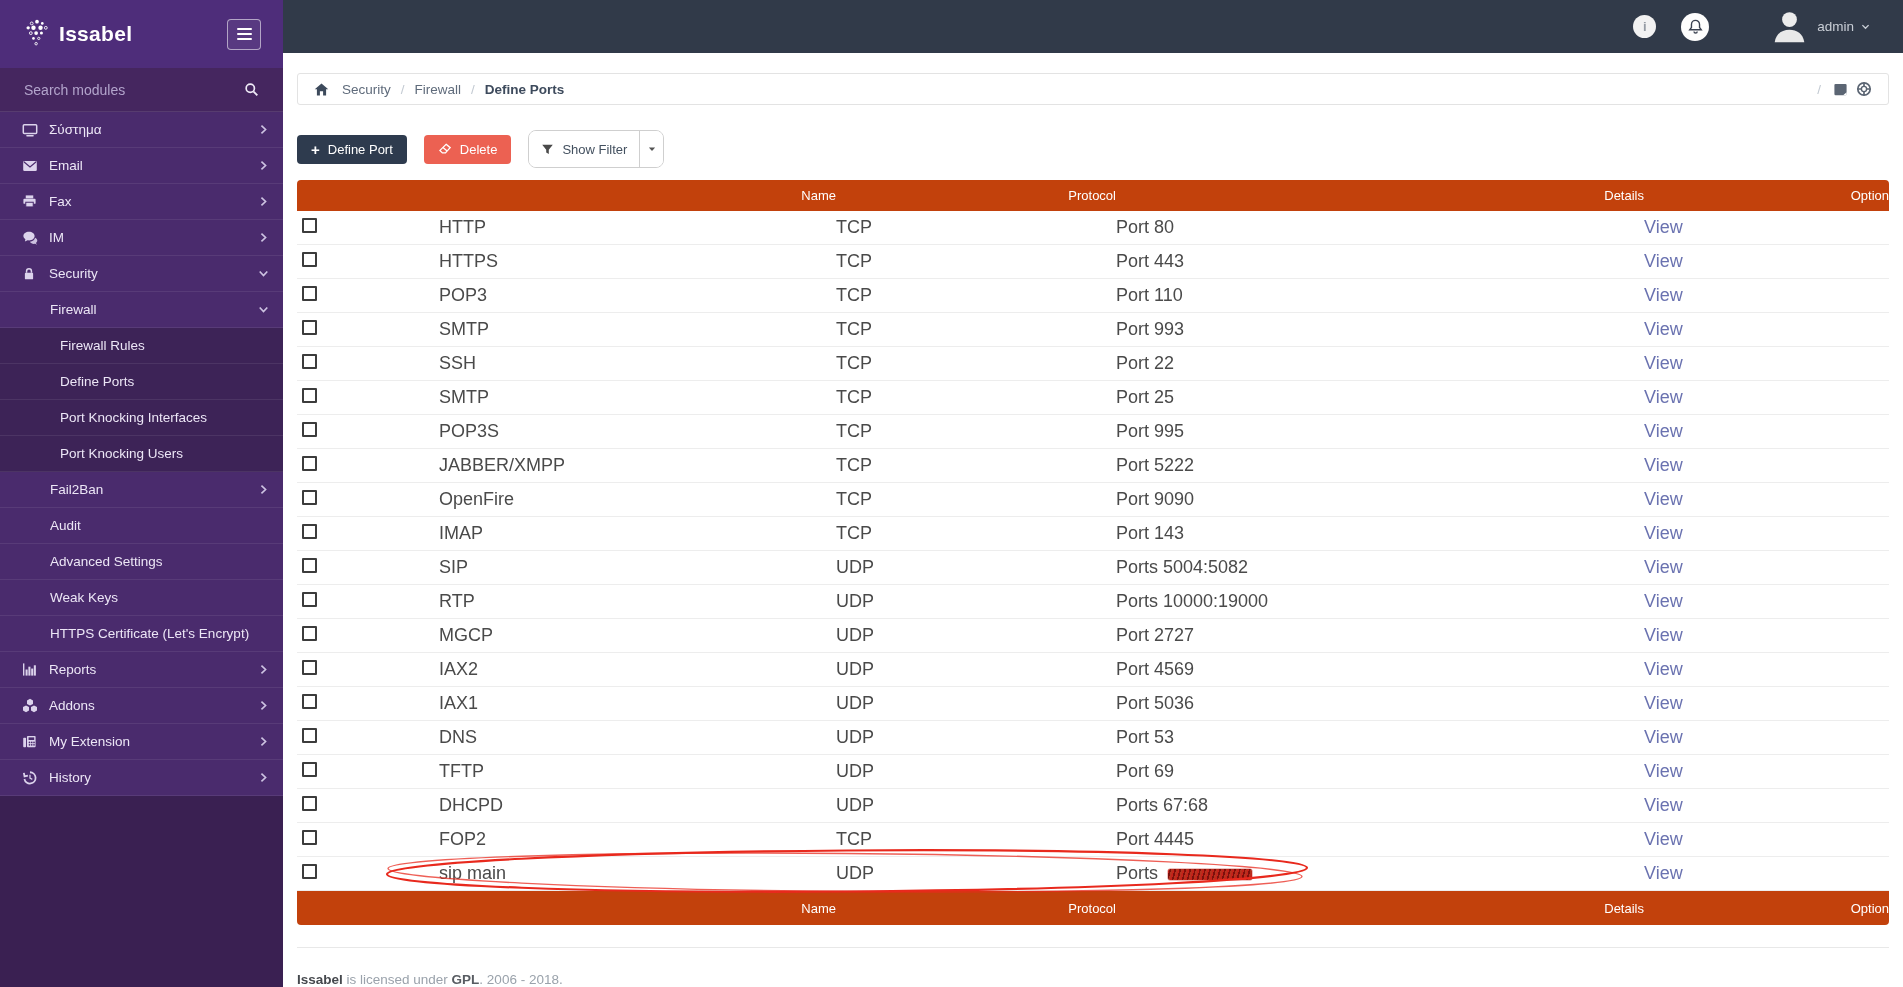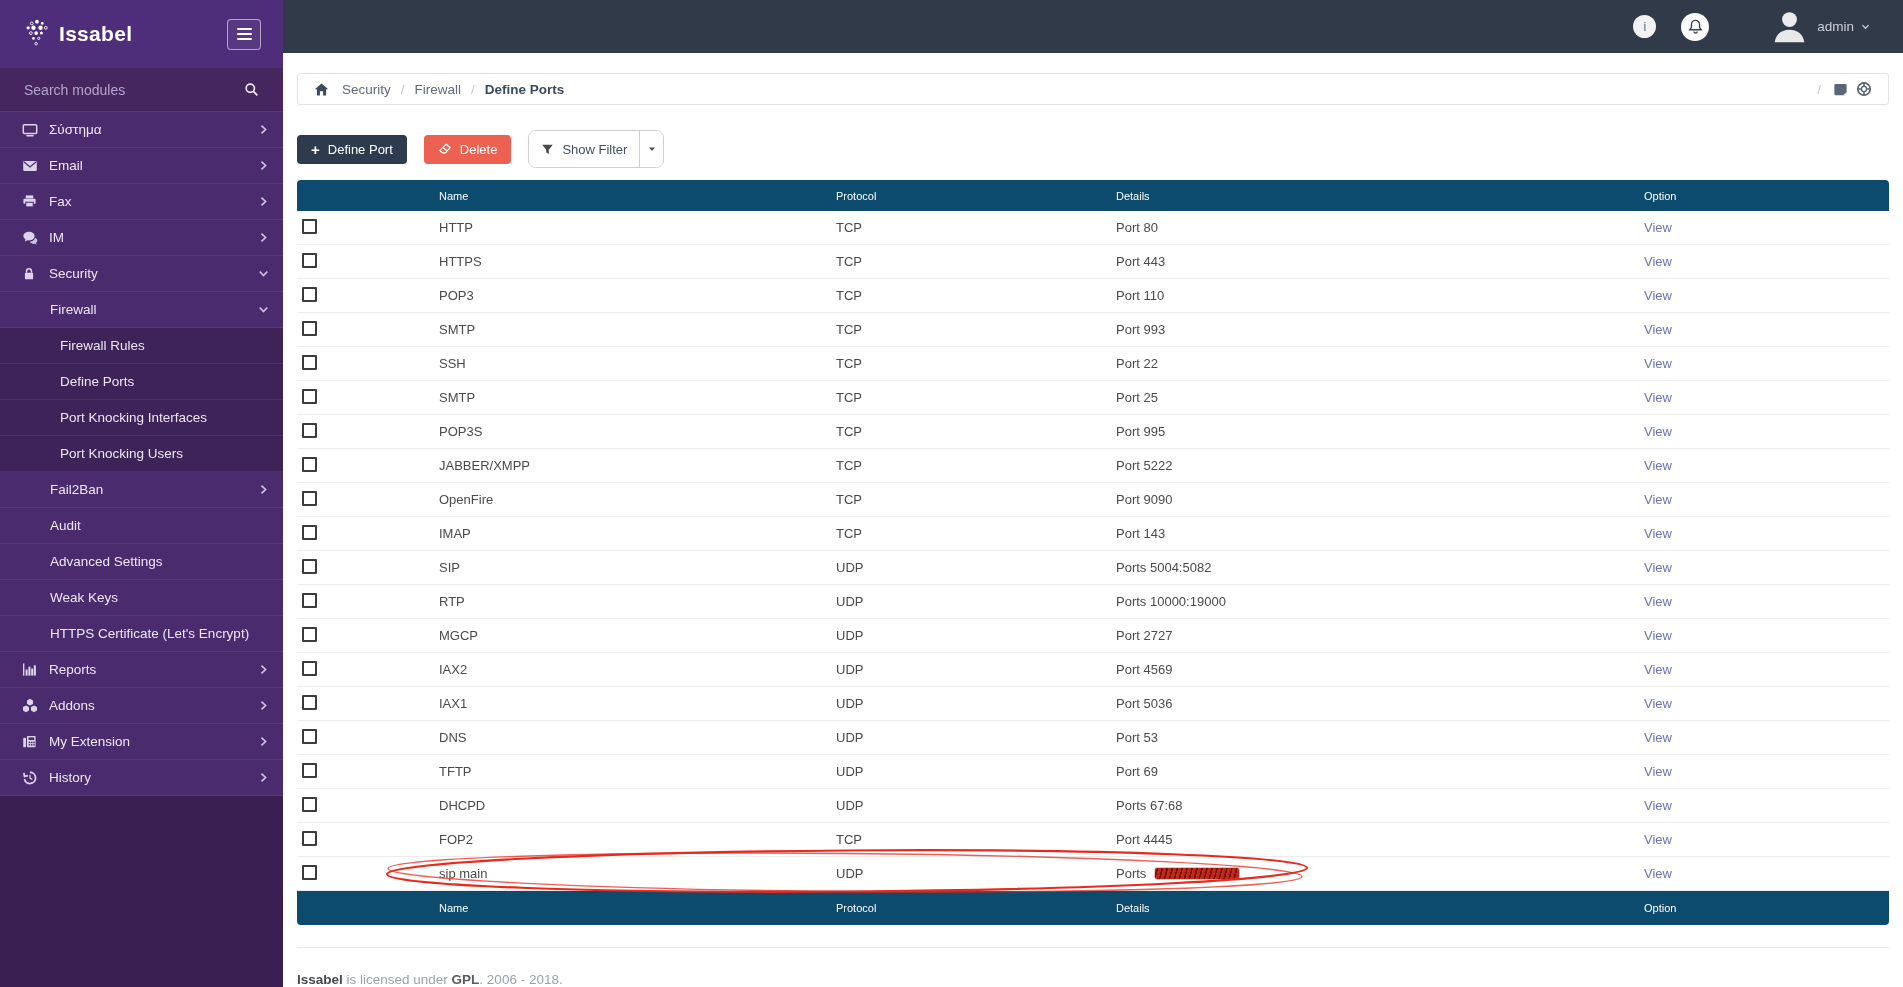--- a/index.html
+++ b/index.html
@@ -55,24 +55,24 @@
   .btn-delete { background:#ec6152; color:#fff; }
   .btn-plus { font-weight:bold; font-size:15px; line-height:1; }
   .filter-group { display:flex; height:38px; border:1px solid #cfcfcf; border-radius:8px; background:#fff; overflow:hidden; }
   .btn-filter { background:#fff; color:#43505f; border:none; font-size:13px; font-family:inherit; display:flex; align-items:center; gap:8px; padding:0 12px; cursor:pointer; }
   .btn-filter .f-icon { color:#4a4a4a; display:flex; }
   .filter-caret { width:24px; border-left:1px solid #cfcfcf; display:flex; align-items:center; justify-content:center; color:#555; cursor:pointer; background:#fff; }
 
   
   .tablewrap { margin-top:12px; position:relative; }
   .thead, .trow { display:grid; grid-template-columns:142px 397px 280px 528px 1fr; align-items:center; }
-  .thead { background:#0c4a6e; color:#fff; font-size:11px; height:31px; }
+  .thead { background:#c2410c; color:#fff; font-size:13px; height:31px;text-align:right; }
   .thead.top { border-radius:4px 4px 0 0; }
   .thead.bottom { border-radius:0 0 4px 4px; height:34px; }
-  .trow { height:34px; border-bottom:1px solid #ededed; font-size:13px; color:#4a4a4a; }
+  .trow { height:34px; border-bottom:1px solid #ededed; font-size:18px; color:#4a4a4a; }
   .c-check { padding-left:5px; }
   .checkbox { width:15px; height:15px; border:2px solid #3c3c3c; border-radius:1px; background:#fff; display:inline-block; cursor:pointer; }
   .view-link { color:#6a72b0; cursor:pointer; text-decoration:none; }
   .redacted { display:inline-block; width:84px; height:11px; vertical-align:-1px; margin-left:5px; border-radius:2px;
     background:repeating-linear-gradient(105deg,#c4231a 0 1.6px,#7e100c 1.6px 3.2px,#b5321f 3.2px 4.8px);
     box-shadow:0 0 0 .5px rgba(196,35,26,.55); }
   .annotation-svg { position:absolute; left:70px; top:666px; width:960px; height:50px; pointer-events:none; z-index:5; }
 
   
   .footer-sep { margin-top:22px; border-top:1px solid #e8e8e8; }

